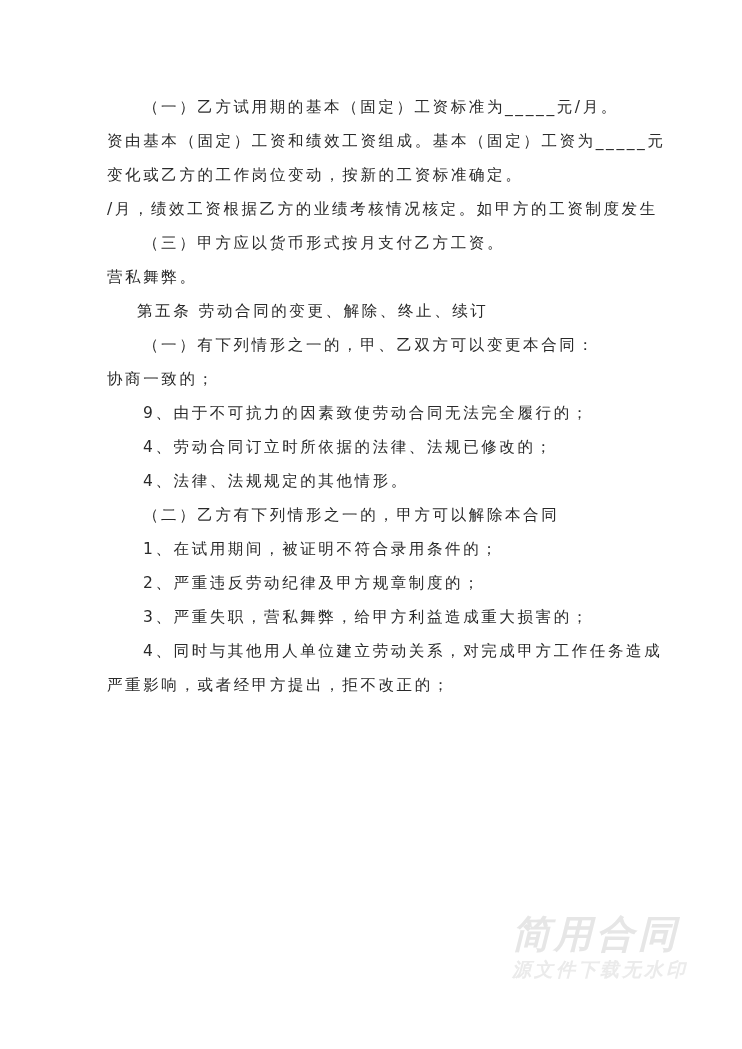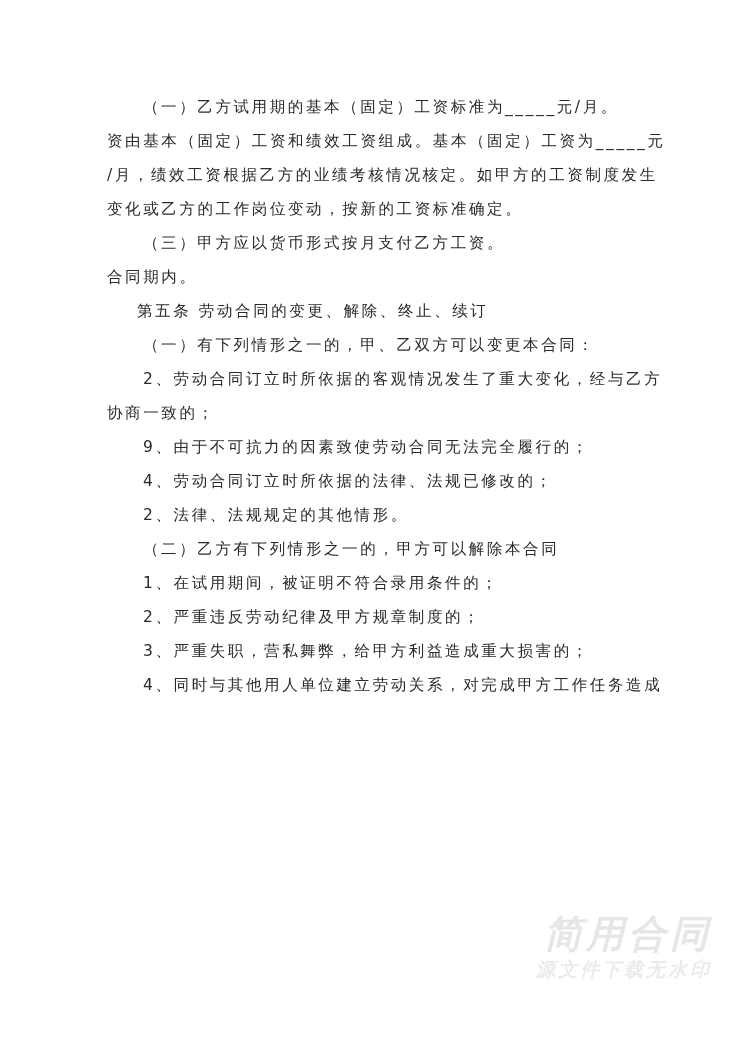--- a/index.html
+++ b/index.html
@@ -13,46 +13,46 @@
     font-family: "DejaVu Sans", "Liberation Sans", sans-serif;
     font-size: 15.5px; color: #2a2a2a; letter-spacing: 2.6px;
     line-height: 34px;
   }
   .p { margin: 0; white-space: nowrap; }
   .indent { padding-left: 36px; }
   .head { padding-left: 30px; }
   .watermark {
     position: absolute; left: 512px; top: 912px; width: 200px;
     font-family: "DejaVu Sans", sans-serif; font-weight: bold; font-style: italic;
-    color: #e6e6e6; text-align: right;
+    color: #e6e6e6; text-align: left;
   }
   .wm-main { font-size: 38px; letter-spacing: 4px; line-height: 44px; }
   .wm-sub { font-size: 19px; letter-spacing: 3px; line-height: 26px; color: #ebebeb; }
 </style>
 </head>
 <body>
 
 <div class="page">
   <div class="content" id="content">
       <p class="p indent">（一）乙方试用期的基本（固定）工资标准为_____元/月。</p>
       <p class="p">资由基本（固定）工资和绩效工资组成。基本（固定）工资为_____元</p>
+      <p class="p">变化或乙方的工作岗位变动，按新的工资标准确定。</p>
       <p class="p">/月，绩效工资根据乙方的业绩考核情况核定。如甲方的工资制度发生</p>
-      <p class="p">变化或乙方的工作岗位变动，按新的工资标准确定。</p>
       <p class="p indent">（三）甲方应以货币形式按月支付乙方工资。</p>
-      <p class="p">合同期内。</p>
+      <p class="p">营私舞弊。</p>
       <p class="p head">第五条 劳动合同的变更、解除、终止、续订</p>
       <p class="p indent">（一）有下列情形之一的，甲、乙双方可以变更本合同：</p>
-      <p class="p indent">2、劳动合同订立时所依据的客观情况发生了重大变化，经与乙方</p>
       <p class="p">协商一致的；</p>
       <p class="p indent">9、由于不可抗力的因素致使劳动合同无法完全履行的；</p>
       <p class="p indent">4、劳动合同订立时所依据的法律、法规已修改的；</p>
-      <p class="p indent">2、法律、法规规定的其他情形。</p>
+      <p class="p indent">4、法律、法规规定的其他情形。</p>
       <p class="p indent">（二）乙方有下列情形之一的，甲方可以解除本合同</p>
       <p class="p indent">1、在试用期间，被证明不符合录用条件的；</p>
       <p class="p indent">2、严重违反劳动纪律及甲方规章制度的；</p>
       <p class="p indent">3、严重失职，营私舞弊，给甲方利益造成重大损害的；</p>
       <p class="p indent">4、同时与其他用人单位建立劳动关系，对完成甲方工作任务造成</p>
+      <p class="p">严重影响，或者经甲方提出，拒不改正的；</p>
     </div>
   <div class="watermark">
     <div class="wm-main">简用合同</div>
     <div class="wm-sub">源文件下载无水印</div>
   </div>
 </div>
 
 </body></html>

